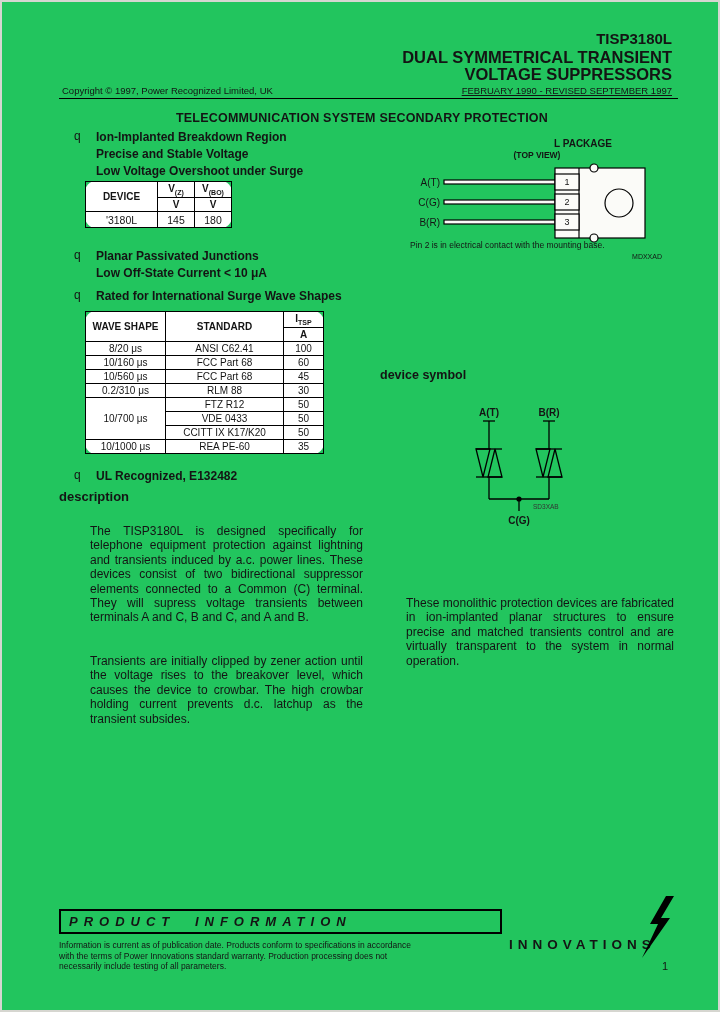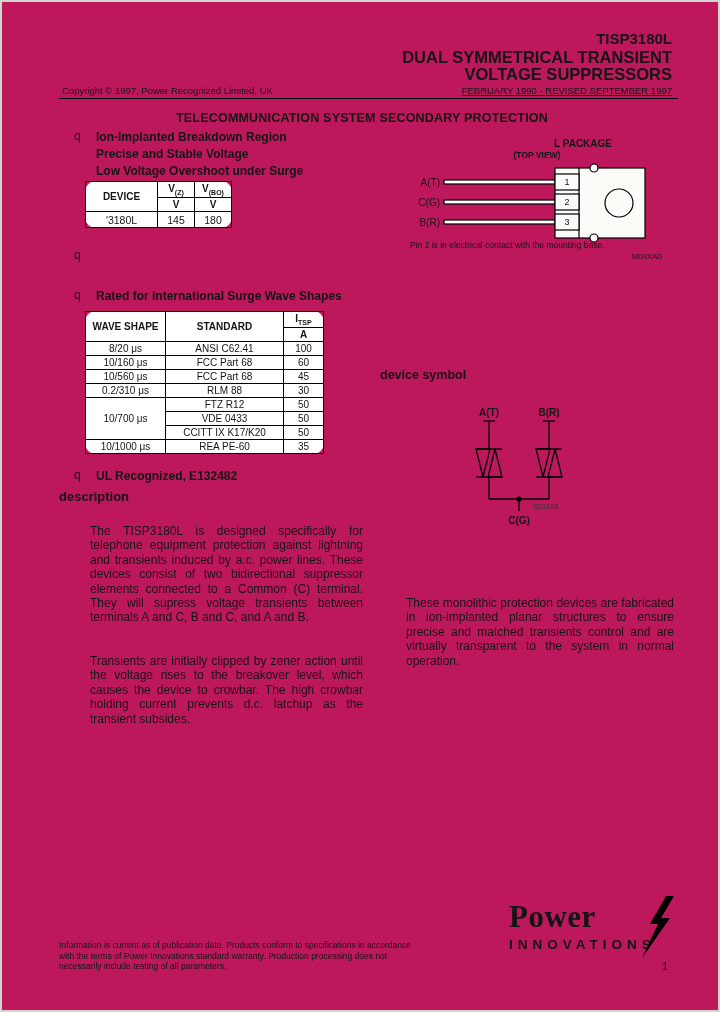--- a/index.html
+++ b/index.html
@@ -1,19 +1,19 @@
 <!DOCTYPE html>
 <html><head>
 <meta charset="utf-8">
 <style>
   * { margin:0; padding:0; box-sizing:border-box; }
   html,body { background:#e9e9e5; }
   .page {
     position:relative; width:720px; height:1012px; margin:0 auto;
-    background:#be185d; color:#141414; overflow:hidden;
+    background:#22c55e; color:#141414; overflow:hidden;
     border:2px solid #d6d6d0; outline:1px solid #b9b9b2;
     font-family:"Liberation Sans", sans-serif;
   }
   .abs { position:absolute; }
   .just { text-align:justify; }
 
   .hdr-part { top:28px; right:46px; font-size:15px; font-weight:bold; }
   .hdr-t1 { top:46px; right:46px; font-size:16.5px; font-weight:bold; }
   .hdr-t2 { top:63px; right:46px; font-size:16.5px; font-weight:bold; }
   .hdr-rev { top:83px; right:46px; font-size:9.5px;text-decoration:underline; }
@@ -95,20 +95,24 @@
     <tr>
       <td class="dcell">'3180L</td>
       <td class="dcell">145</td>
       <td class="dcell">180</td>
     </tr>
   </tbody>
     </table>
 
   <div class="abs feature" style="top:246px; left:72px; width:330px;">
     <span class="q">q</span>
+    <div>
+      <div class="ft">Planar Passivated Junctions</div>
+      <div class="ft">Low Off-State Current  &lt; 10 μA</div>
+    </div>
   </div>
 
   <div class="abs feature" style="top:286px; left:72px; width:330px;">
     <span class="q">q</span>
     <div>
         <div class="ft">Rated for International Surge Wave Shapes</div>
       </div>
   </div>
 
   <table class="abs wave-table" style="top:309px; left:83px;">
@@ -227,25 +231,25 @@
       <text x="62" y="119" text-anchor="middle">C(G)</text>
     </g>
     <text x="76" y="104" font-family="Liberation Sans, sans-serif" font-size="6.5" fill="#333">SD3XAB</text>
   </svg>
 
   <div class="abs desc-head" style="top:487px; left:57px;">description</div>
   <div class="abs para just" style="top:510px; left:88px; width:273px;">The TISP3180L is designed specifically for telephone equipment protection against lightning and transients induced by a.c. power lines. These devices consist of two bidirectional suppressor elements connected to a Common (C) terminal. They will supress voltage transients between terminals A and C, B and C, and A and B.</div>
   <div class="abs para just" style="top:640px; left:88px; width:273px;">Transients are initially clipped by zener action until the voltage rises to the breakover level, which causes the device to crowbar. The high crowbar holding current prevents d.c. latchup as the transient subsides.</div>
   <div class="abs para just" style="top:582px; left:404px; width:268px;">These monolithic protection devices are fabricated in ion-implanted planar structures to ensure precise and matched transients control and are virtually transparent to the system in normal operation.</div>
 
+  <div class="abs footer-bar">PRODUCT INFORMATION</div>
   <div class="abs disclaimer">
     <div>Information is current as of publication date. Products conform to specifications in accordance</div>
     <div>with the terms of Power Innovations standard warranty. Production processing does not</div>
     <div>necessarily include testing of all parameters.</div>
   </div>
-  <div class="abs brand-power">Power</div>
   <div class="abs brand-innov">INNOVATIONS</div>
   <svg class="abs" style="top:894px; left:633px;" width="42" height="64" viewBox="0 0 40 64">
     <path d="M 30 0 L 14 28 L 22 28 L 6 62 L 34 22 L 25 22 L 38 0 Z" fill="#000"></path>
   </svg>
   <div class="abs page-num">1</div>
 
 </div>
 
 </body></html>

